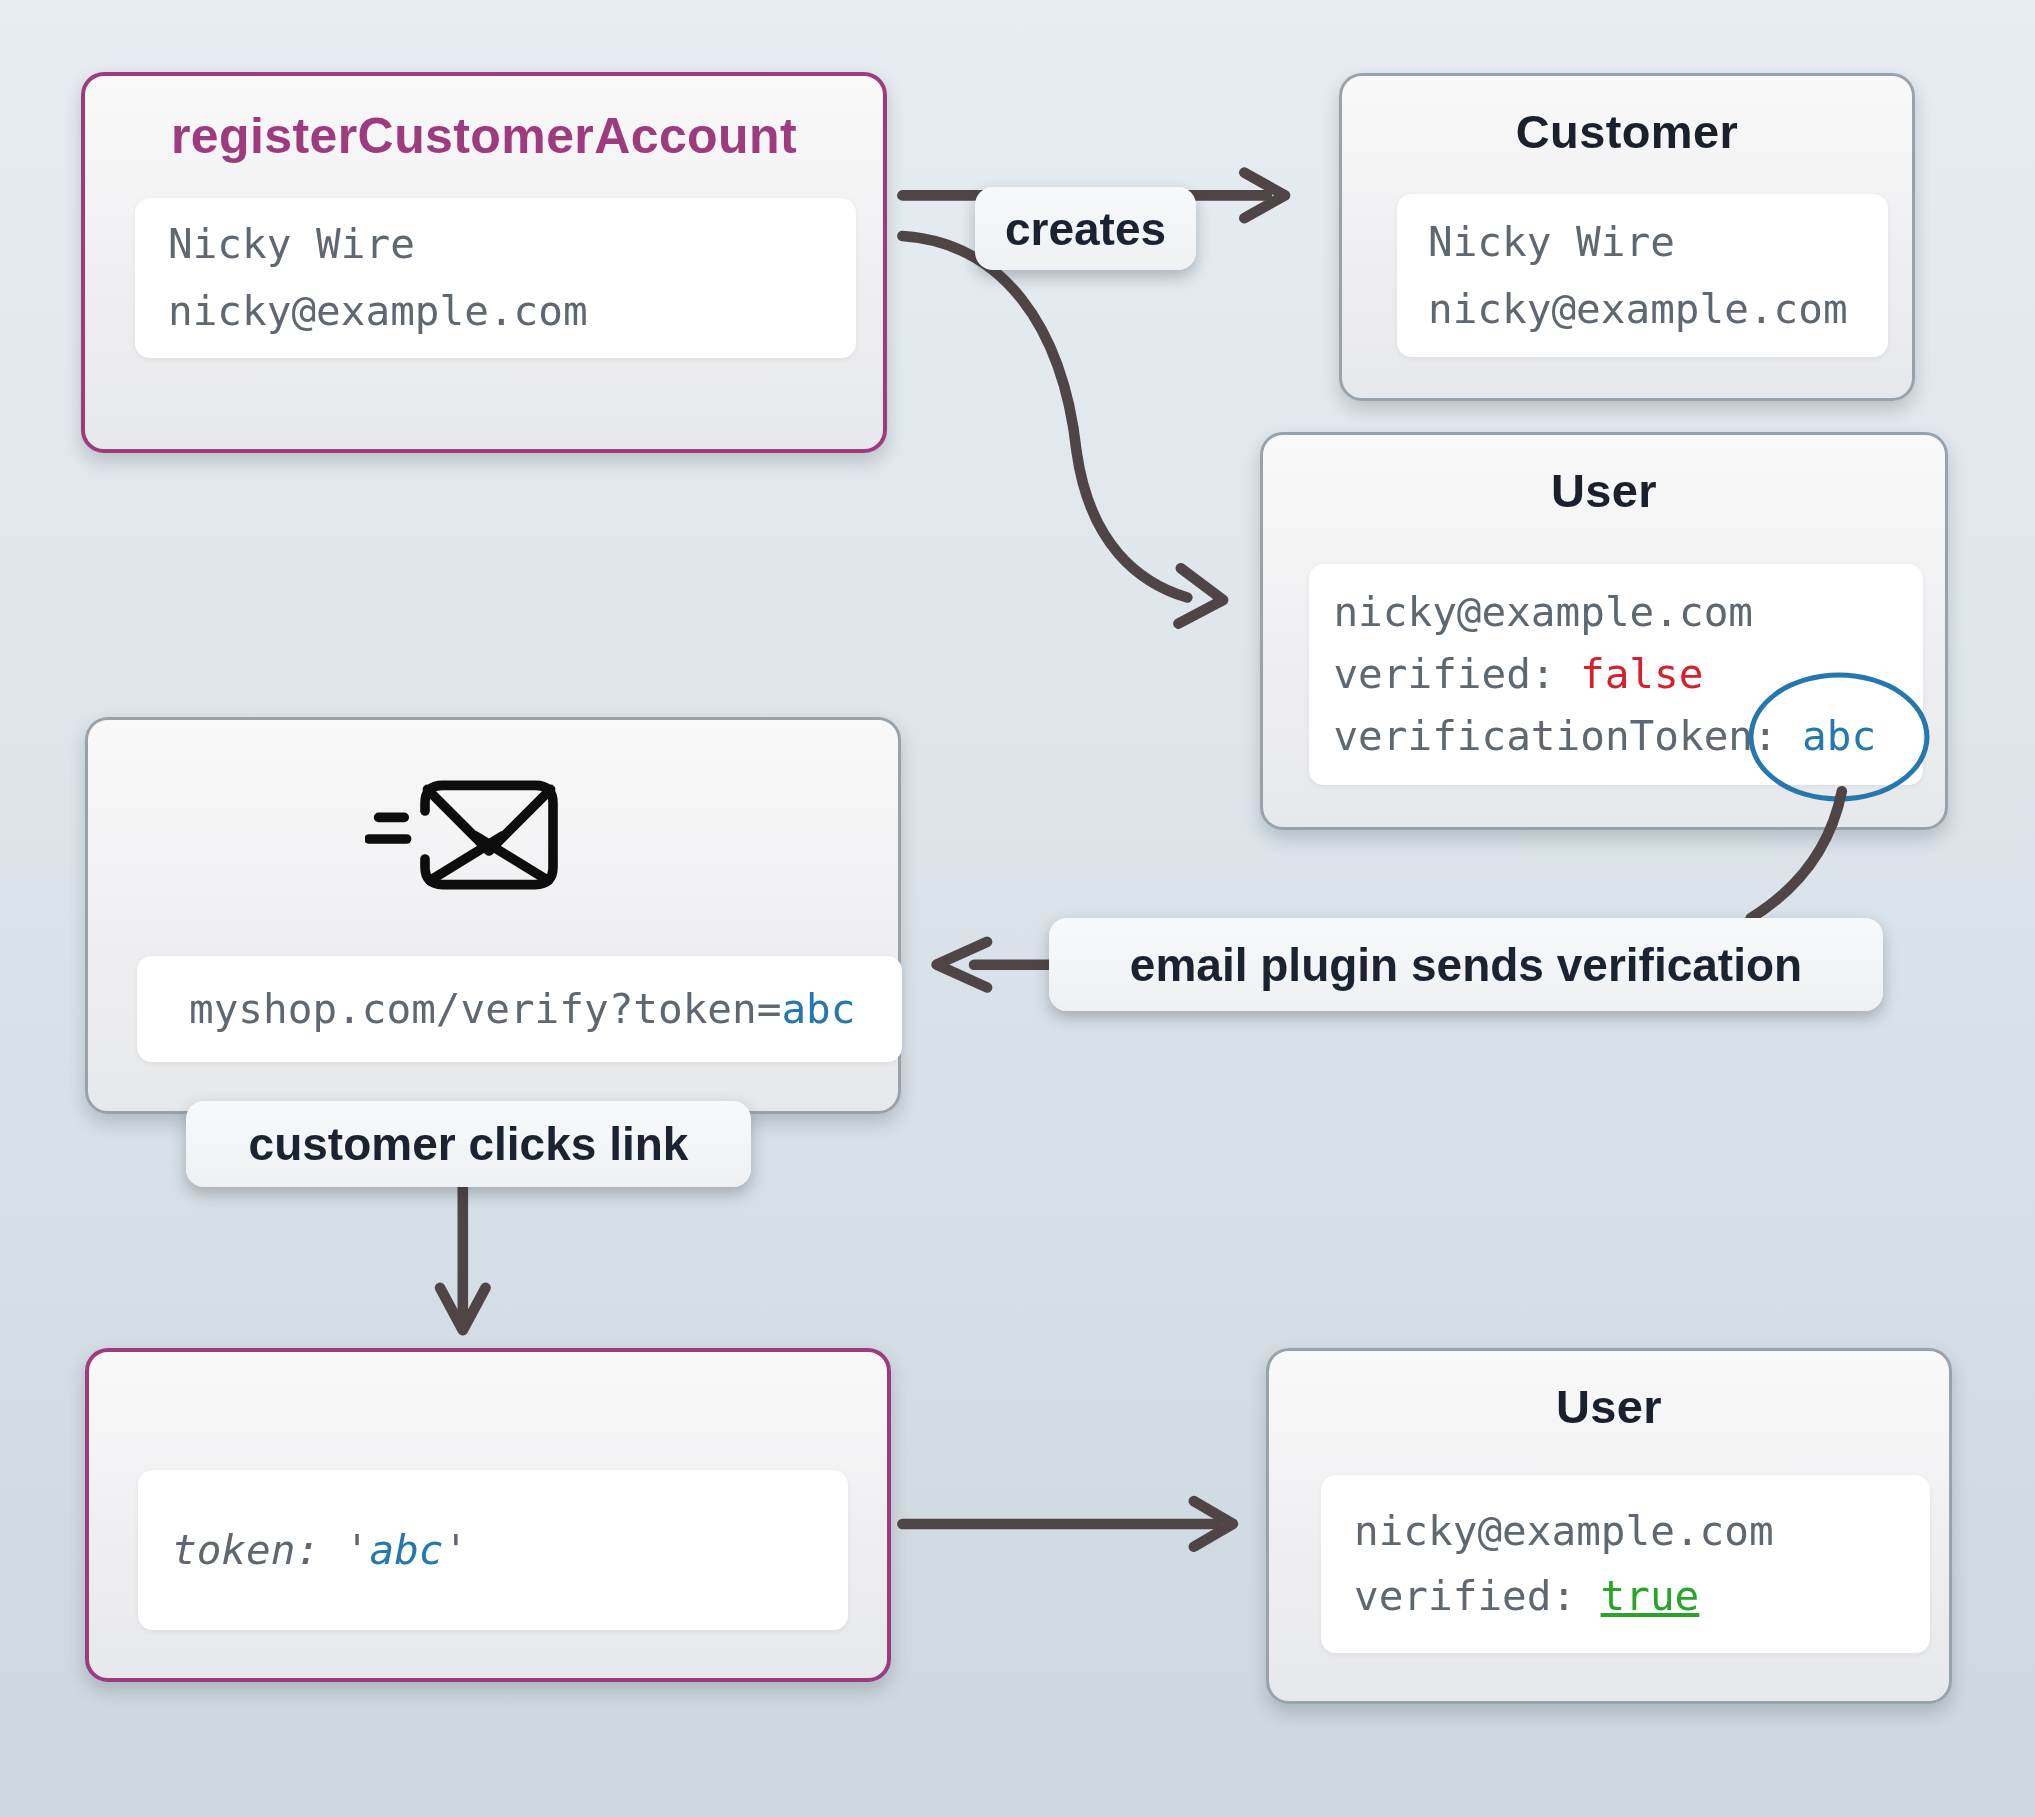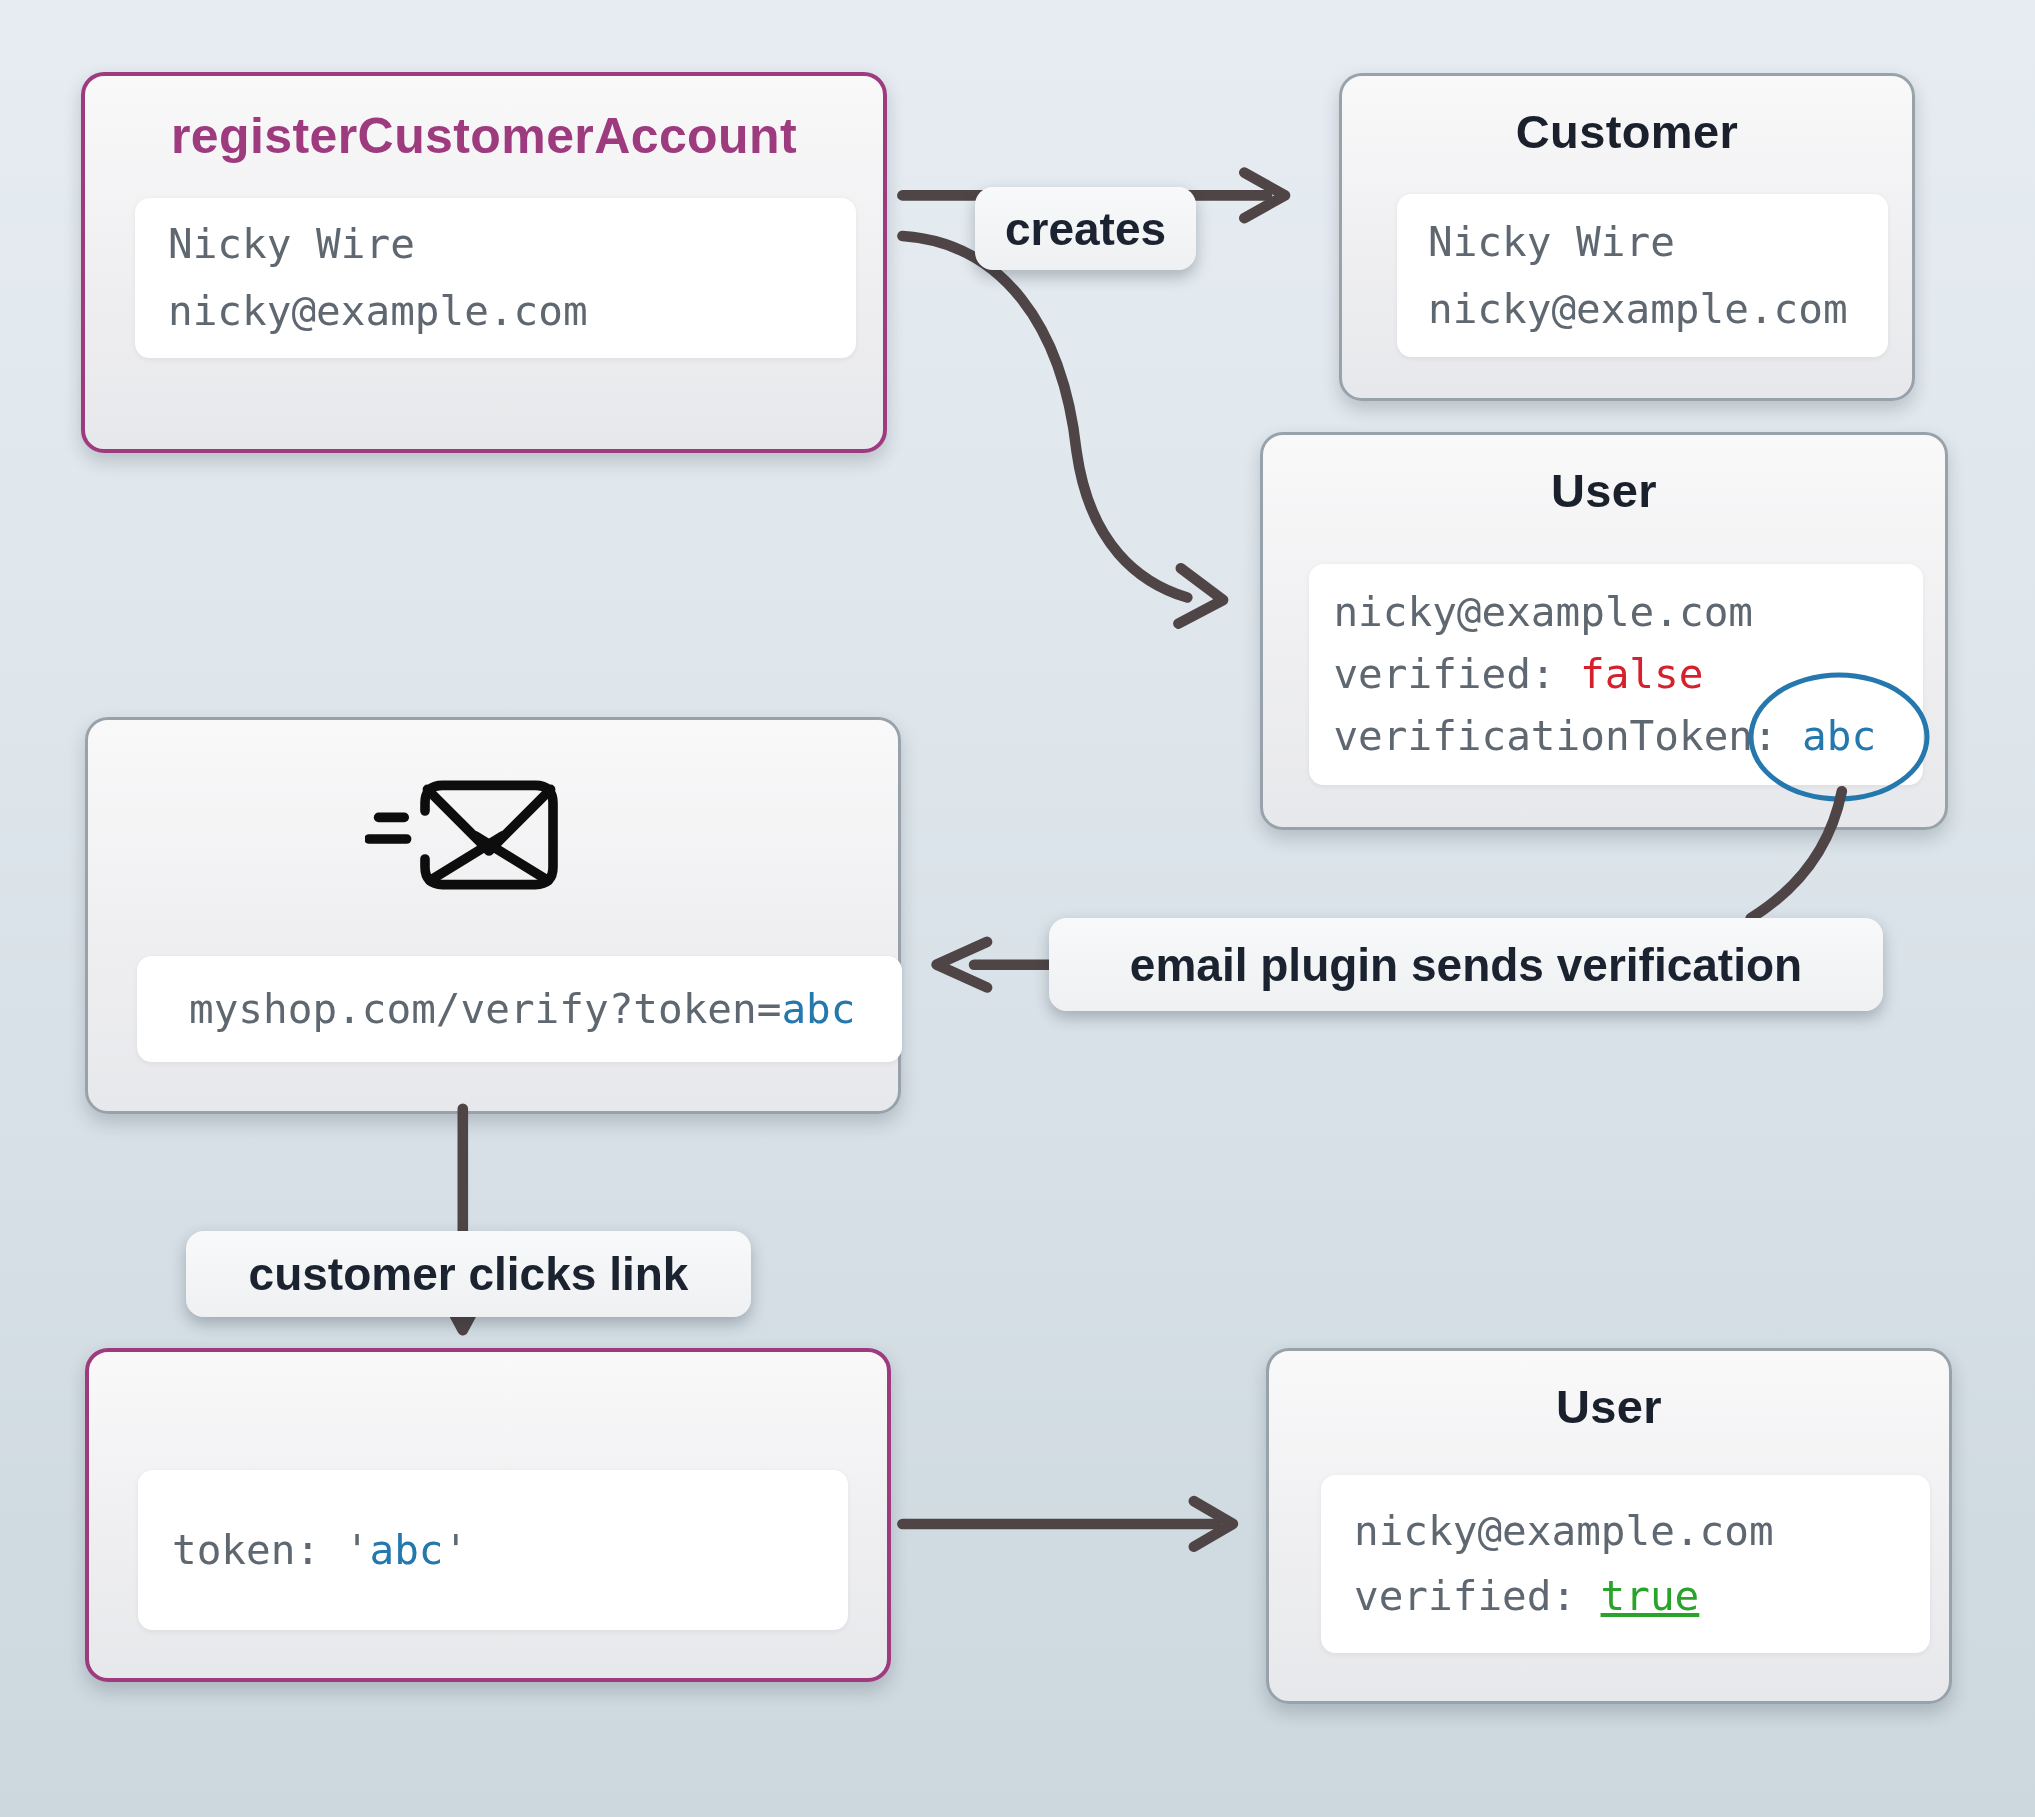--- a/index.html
+++ b/index.html
@@ -165,33 +165,33 @@
       <path d="M 184 127 L 93 71"></path>
       <path d="M -28 48 H 4"></path>
       <path d="M -40 75 H 7"></path>
     </svg>
     <div class="card" style="left:49px; top:236px; width:713px; height:106px; padding-left:52px;">
       <div class="mono-line"><span>myshop.com/verify?token=</span><span class="val-blue">abc</span></div>
     </div>
   </div>
 
   <div class="box purple" style="left:85px; top:1348px; width:798px; height:326px;">
-    <div class="card" style="left:49px; top:118px; width:676px; height:160px; padding-left:34px; row-gap:16px;">
+    <div class="card" style="left:49px; top:118px; width:676px; height:160px; padding-left:34px; row-gap:16px;font-style:italic;">
       <div class="mono-line"><span>token: '</span><span class="val-blue">abc</span><span>'</span></div>
     </div>
   </div>
 
   <div class="box gray" style="left:1266px; top:1348px; width:680px; height:350px;">
     <div class="box-title dark-t">User</div>
     <div class="card" style="left:52px; top:124px; width:576px; height:178px; padding-left:33px; row-gap:24.4px;">
       <div class="mono-line">nicky@example.com</div>
       <div class="mono-line"><span>verified:</span><span class="sp"></span><span class="val-green">true</span></div>
     </div>
   </div>
 
   <div class="edge-label" style="left:975px; top:187px; width:221px; height:83px;">creates</div>
 
   <div class="edge-label" style="left:1049px; top:918px; width:834px; height:93px;">email plugin sends verification</div>
 
-  <div class="edge-label" style="left:186px; top:1231px; width:565px; height:86px;text-align:right;">customer clicks link</div>
+  <div class="edge-label" style="left:186px; top:1101px; width:565px; height:86px;text-align:right;">customer clicks link</div>
 
 </div>
 
 
 </body></html>

